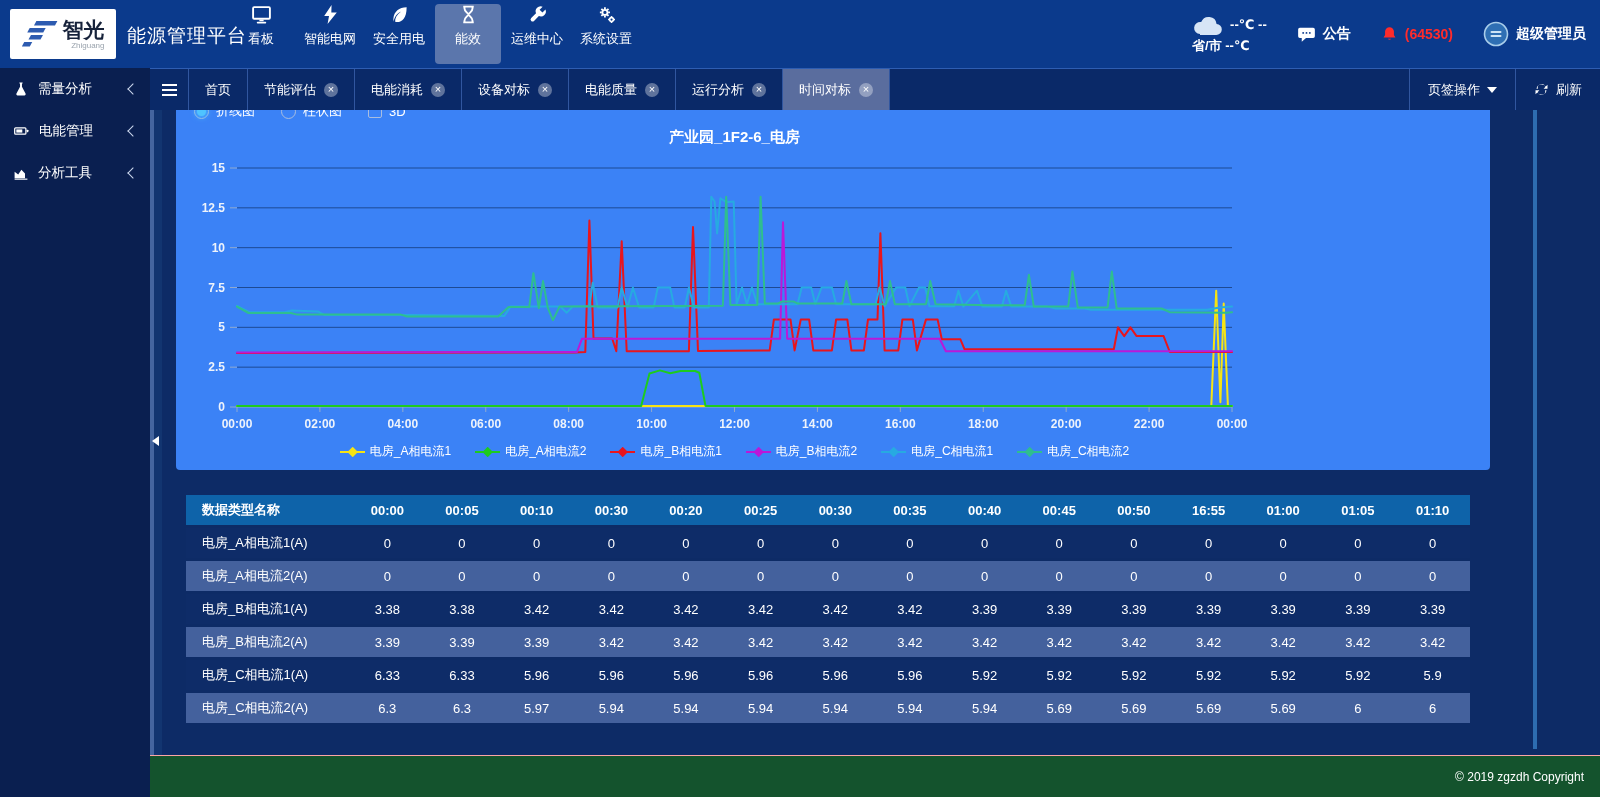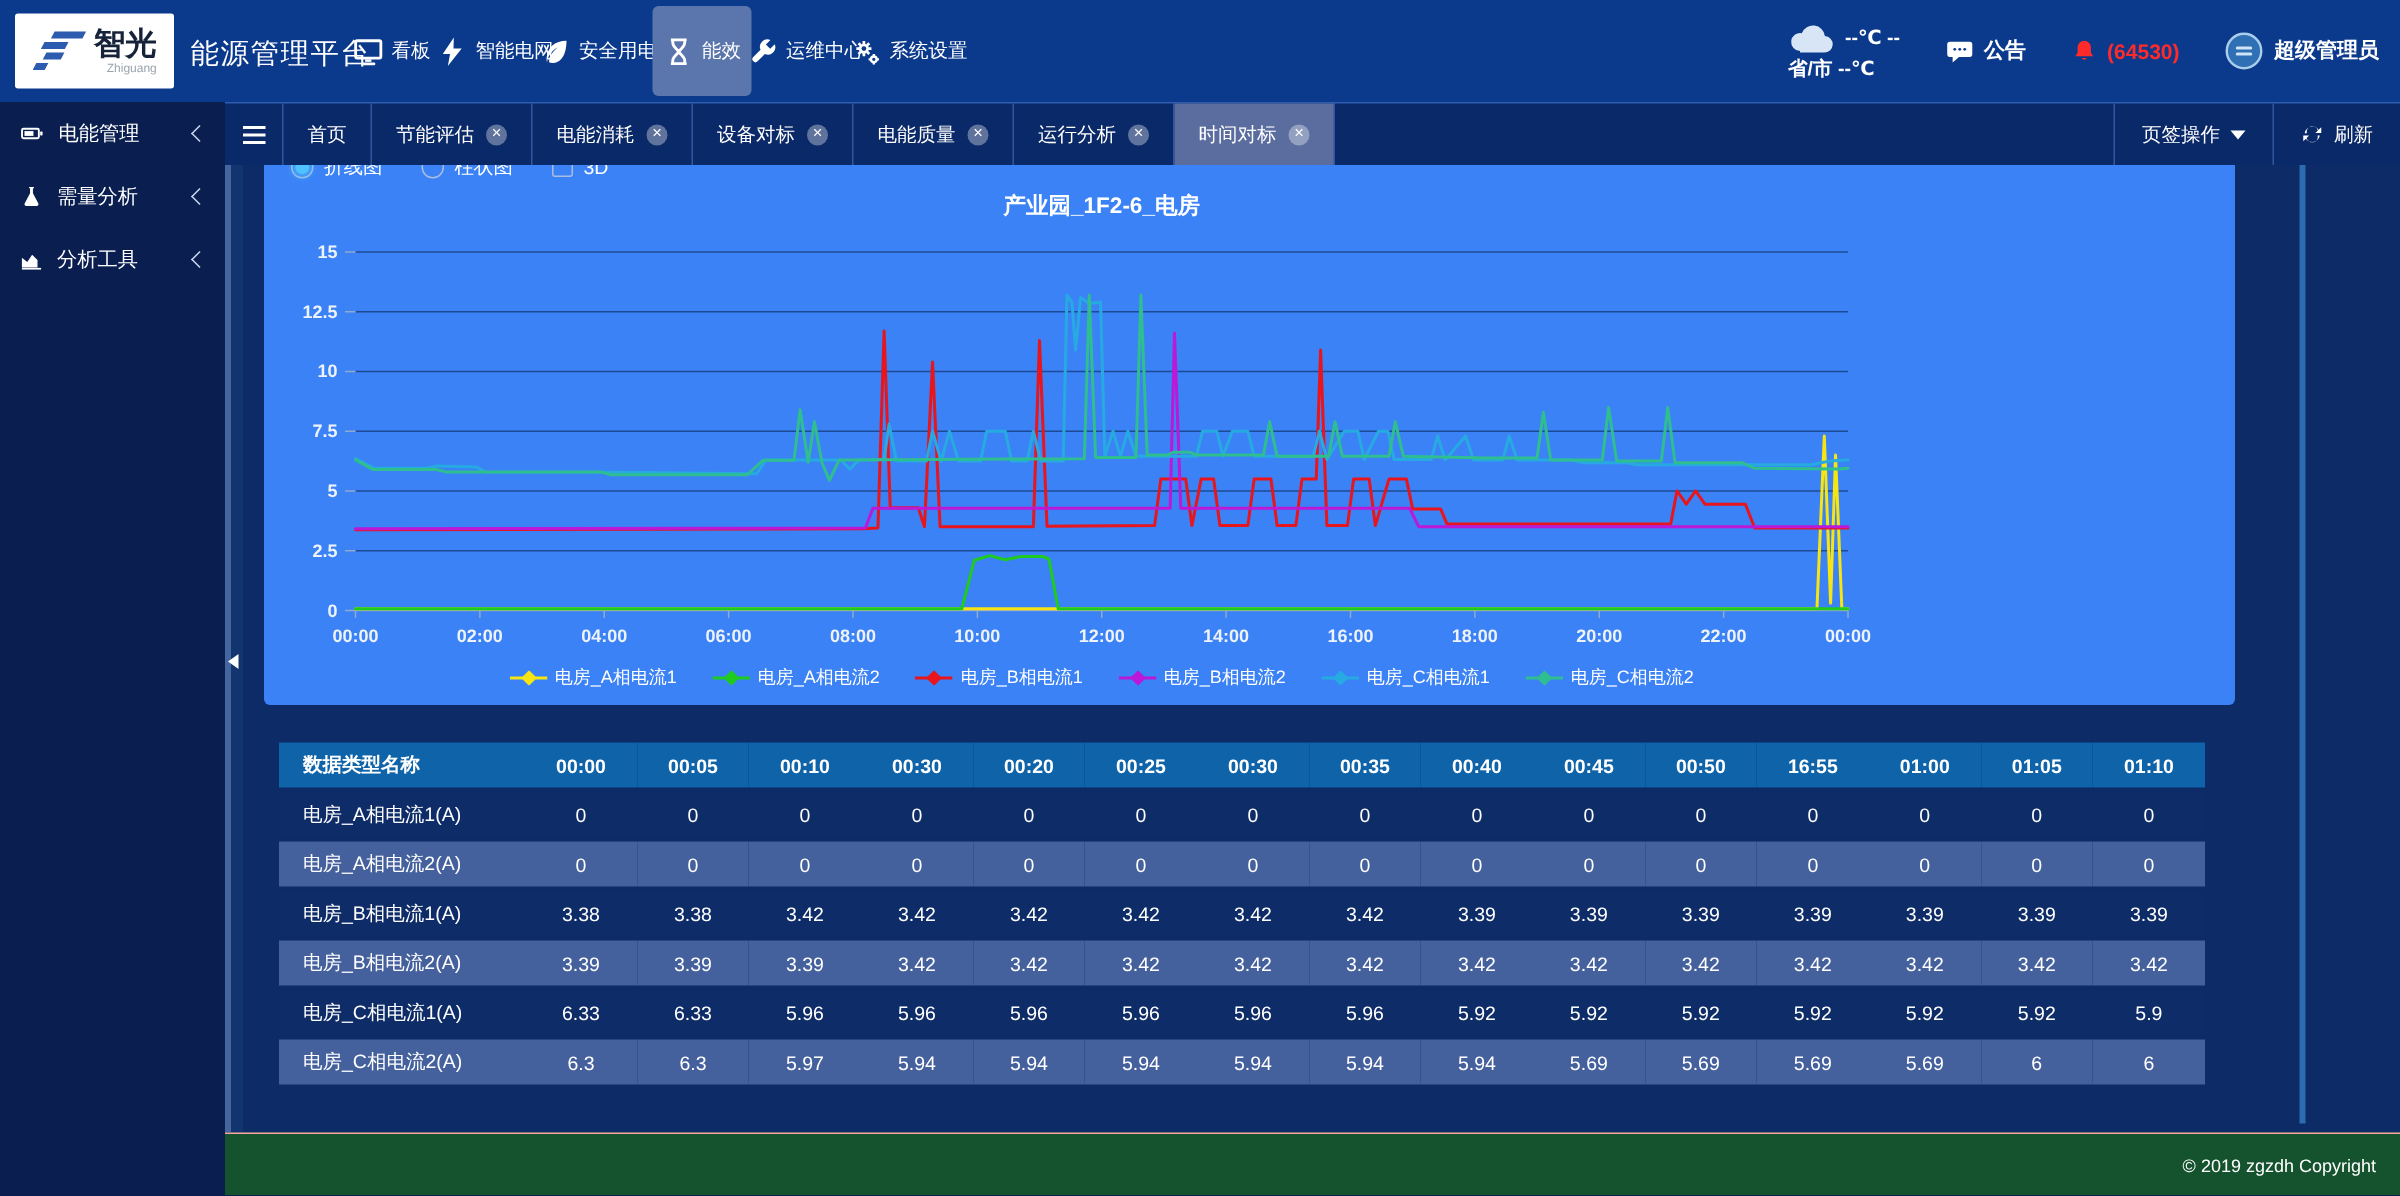--- a/index.html
+++ b/index.html
@@ -8,22 +8,22 @@
   .icon svg{display:block}
   
   .header{position:absolute;top:0;left:0;right:0;height:68px;background:#0b3a8c;z-index:5;}
   .logo-box{position:absolute;left:10px;top:9px;width:106px;height:50px;background:#fff;border-radius:2px;
             display:flex;align-items:center;justify-content:center;gap:5px;cursor:pointer;}
   .logo-text{display:flex;flex-direction:column;align-items:flex-end;line-height:1;}
   .logo-name{color:#16223a;font-weight:bold;font-size:21px;}
   .logo-sub{color:#9aa3ad;font-size:8px;margin-top:2px;}
   .app-title{position:absolute;left:127px;top:23px;font-size:19px;letter-spacing:1px;text-align:right;}
   .header-nav{position:absolute;left:228px;top:0;height:68px;display:flex;gap:3px;}
-  .nav-item{width:66px;margin-top:4px;height:60px;border-radius:4px;display:flex;flex-direction:row;
-            align-items:center;justify-content:center;gap:5px;cursor:pointer;}
+  .nav-item{width:66px;margin-top:4px;height:60px;border-radius:4px;display:flex;flex-direction:column;
+            align-items:center;gap:5px;cursor:pointer;}
   .nav-item.active{background:#5b76ac;}
   .nav-label{font-size:13px;white-space:nowrap;}
   .header-right{position:absolute;right:14px;top:0;height:68px;display:flex;align-items:center;gap:30px;}
   .weather{display:grid;grid-template-columns:34px auto;column-gap:4px;align-items:center;font-weight:bold;font-size:13px;}
   .weather .w2{grid-column:1 / span 2;margin-top:1px;}
   .hbtn{display:flex;align-items:center;gap:7px;font-size:14px;font-weight:bold;cursor:pointer;white-space:nowrap;}
   .alarm-count{color:#ff2b2b;}
   
   .sidebar{position:absolute;top:68px;left:0;width:150px;bottom:0;background:#0a1f50;z-index:4;}
   .side-item{height:42px;display:flex;align-items:center;gap:9px;padding:0 13px;font-size:13.5px;cursor:pointer;}
@@ -208,36 +208,36 @@
             </svg>
         </span>
         <span>超级管理员</span>
       </div>
     </div>
   </div>
 
   <div class="sidebar">
       <div class="side-item">
         <span class="icon">
+          <svg width="16" height="16" viewBox="0 0 20 20">
+            <path d="M8 2h4v1.2h-.8v4l4.3 8.2A1.6 1.6 0 0 1 14.1 18H5.9a1.6 1.6 0 0 1-1.4-2.6l4.3-8.2v-4H8z" fill="#fff"></path>
+          </svg>
+        </span>
+        <span>需量分析</span>
+        <span class="chev"></span>
+      </div>
+      <div class="side-item">
+        <span class="icon">
           <svg width="17" height="16" viewBox="0 0 20 20">
             <rect x="1.5" y="6" width="14" height="8" rx="1.2" fill="none" stroke="#fff" stroke-width="1.6"></rect>
             <rect x="16.6" y="8.4" width="2" height="3.2" rx="0.6" fill="#fff"></rect>
             <rect x="3.5" y="8" width="7.5" height="4" fill="#fff"></rect>
           </svg>
         </span>
         <span>电能管理</span>
-        <span class="chev"></span>
-      </div>
-      <div class="side-item">
-        <span class="icon">
-          <svg width="16" height="16" viewBox="0 0 20 20">
-            <path d="M8 2h4v1.2h-.8v4l4.3 8.2A1.6 1.6 0 0 1 14.1 18H5.9a1.6 1.6 0 0 1-1.4-2.6l4.3-8.2v-4H8z" fill="#fff"></path>
-          </svg>
-        </span>
-        <span>需量分析</span>
         <span class="chev"></span>
       </div>
       <div class="side-item">
         <span class="icon">
           <svg width="16" height="16" viewBox="0 0 20 20">
             <path d="M2 16.6V8.5L6.5 12l4-6 4.5 4.5v6.1z" fill="#fff"></path>
             <rect x="2" y="17" width="16" height="1.4" fill="#fff"></rect>
           </svg>
         </span>
         <span>分析工具</span>

